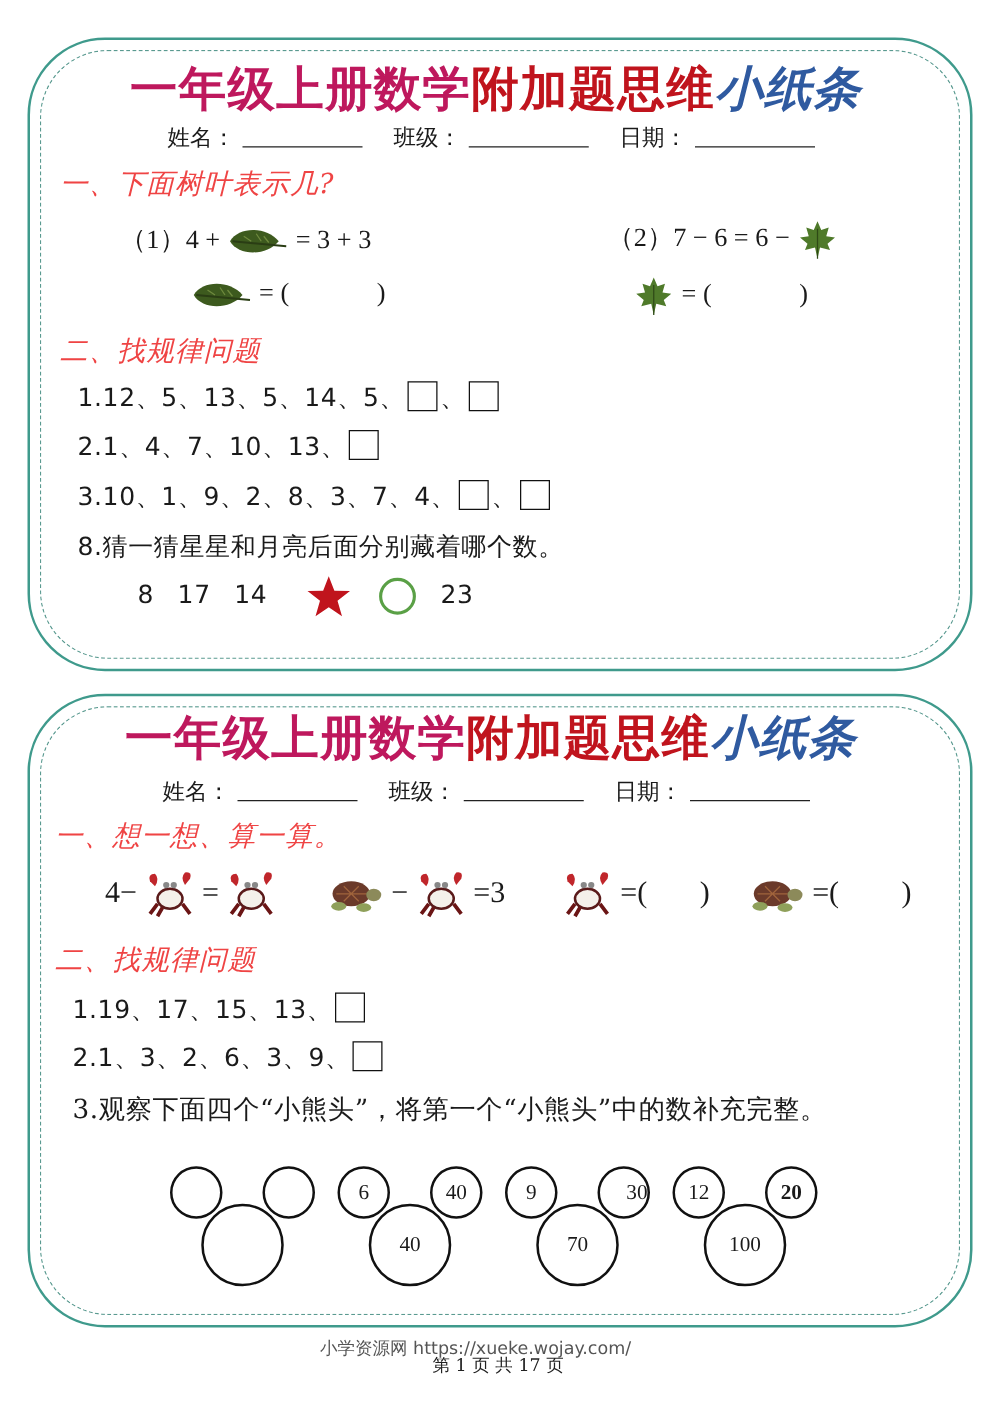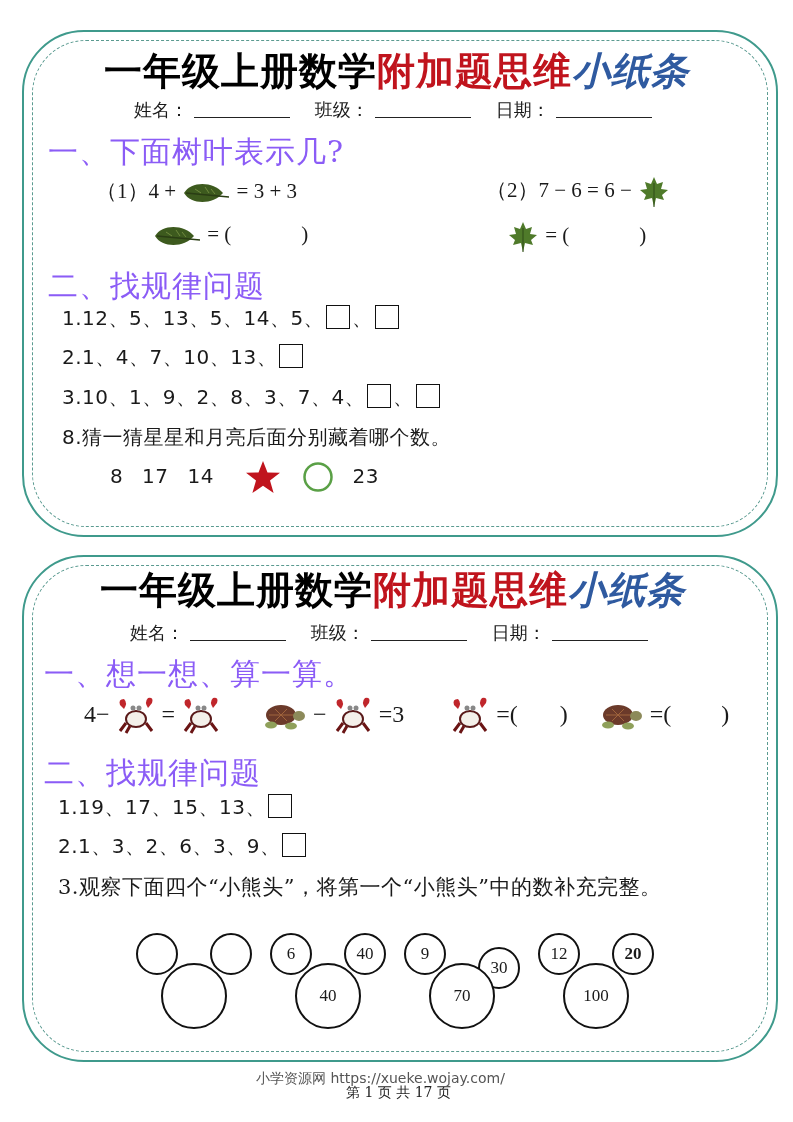--- a/index.html
+++ b/index.html
@@ -10,26 +10,26 @@
   .card {
     position: absolute; left: 22px; width: 756px;
     border: 2.5px solid #3f9a8c; border-radius: 62px; box-sizing: border-box;
   }
   .card .inner {
     position: absolute; left: 8px; top: 8px; right: 8px; bottom: 8px;
     border: 1.5px dashed #5a9a90; border-radius: 54px;
   }
   .abs { position: absolute; white-space: nowrap; }
   .title { font-size: 38px; font-weight: bold; letter-spacing: 1px; font-family: "DejaVu Serif", serif; }
-  .title .t-black { color: #000000; }
+  .title .t-black { color: #be185d; }
   .title .t-red { color: #c0141d; }
   .title .t-blue { color: #2f5aa0; font-style: italic; }
   .meta { font-size: 18px; font-family: Liberation Mono, monospace; }
   .meta .blank { display: inline-block; width: 96px; border-bottom: 1.5px solid #222; margin: 0 14px 0 6px; vertical-align: -2px; }
-  .section { font-size: 30px; color: #8b5cf6; font-family: "DejaVu Serif", serif; letter-spacing: 1px; }
+  .section { font-size: 22px; color: #ef4444; font-family: "DejaVu Serif", serif; letter-spacing: 1px; font-style: italic; }
   .eq { font-size: 21px; font-family: "Liberation Serif", serif; }
   .seq { font-size: 20px; font-family: "DejaVu Sans", sans-serif; letter-spacing: 0.5px; }
   .box { display: inline-block; width: 22px; height: 22px; border: 1.8px solid #111; vertical-align: -4px; margin: 0 2px; }
   .paren { display: inline-block; width: 70px; }
   .circle { position: absolute; border: 2.5px solid #111; border-radius: 50%; box-sizing: border-box;
             display: flex; align-items: center; justify-content: center; font-family: "Liberation Serif", serif; font-size: 17px; background: #fff; }
   .footer { font-family: "DejaVu Sans", sans-serif; font-size: 14px; color: #555; }
   svg { display: inline-block; vertical-align: middle; }
 </style>
 </head>
@@ -239,21 +239,21 @@
         </div>
       <div class="circle" style="left:159px; top:36px; width:66px; height:66px;">
           <span>40</span>
         </div>
     </div>
 
     <div>
       <div class="circle" style="left:268px; top:6px; width:42px; height:42px;">
           <span>9</span>
         </div>
-      <div class="circle" style="left:342px; top:20px; width:42px; height:42px;">
+      <div class="circle" style="left:342px; top:6px; width:42px; height:42px;justify-content:flex-end;">
           <span>30</span>
         </div>
       <div class="circle" style="left:293px; top:36px; width:66px; height:66px;">
           <span>70</span>
         </div>
     </div>
 
     <div>
       <div class="circle" style="left:402px; top:6px; width:42px; height:42px;">
           <span>12</span>

